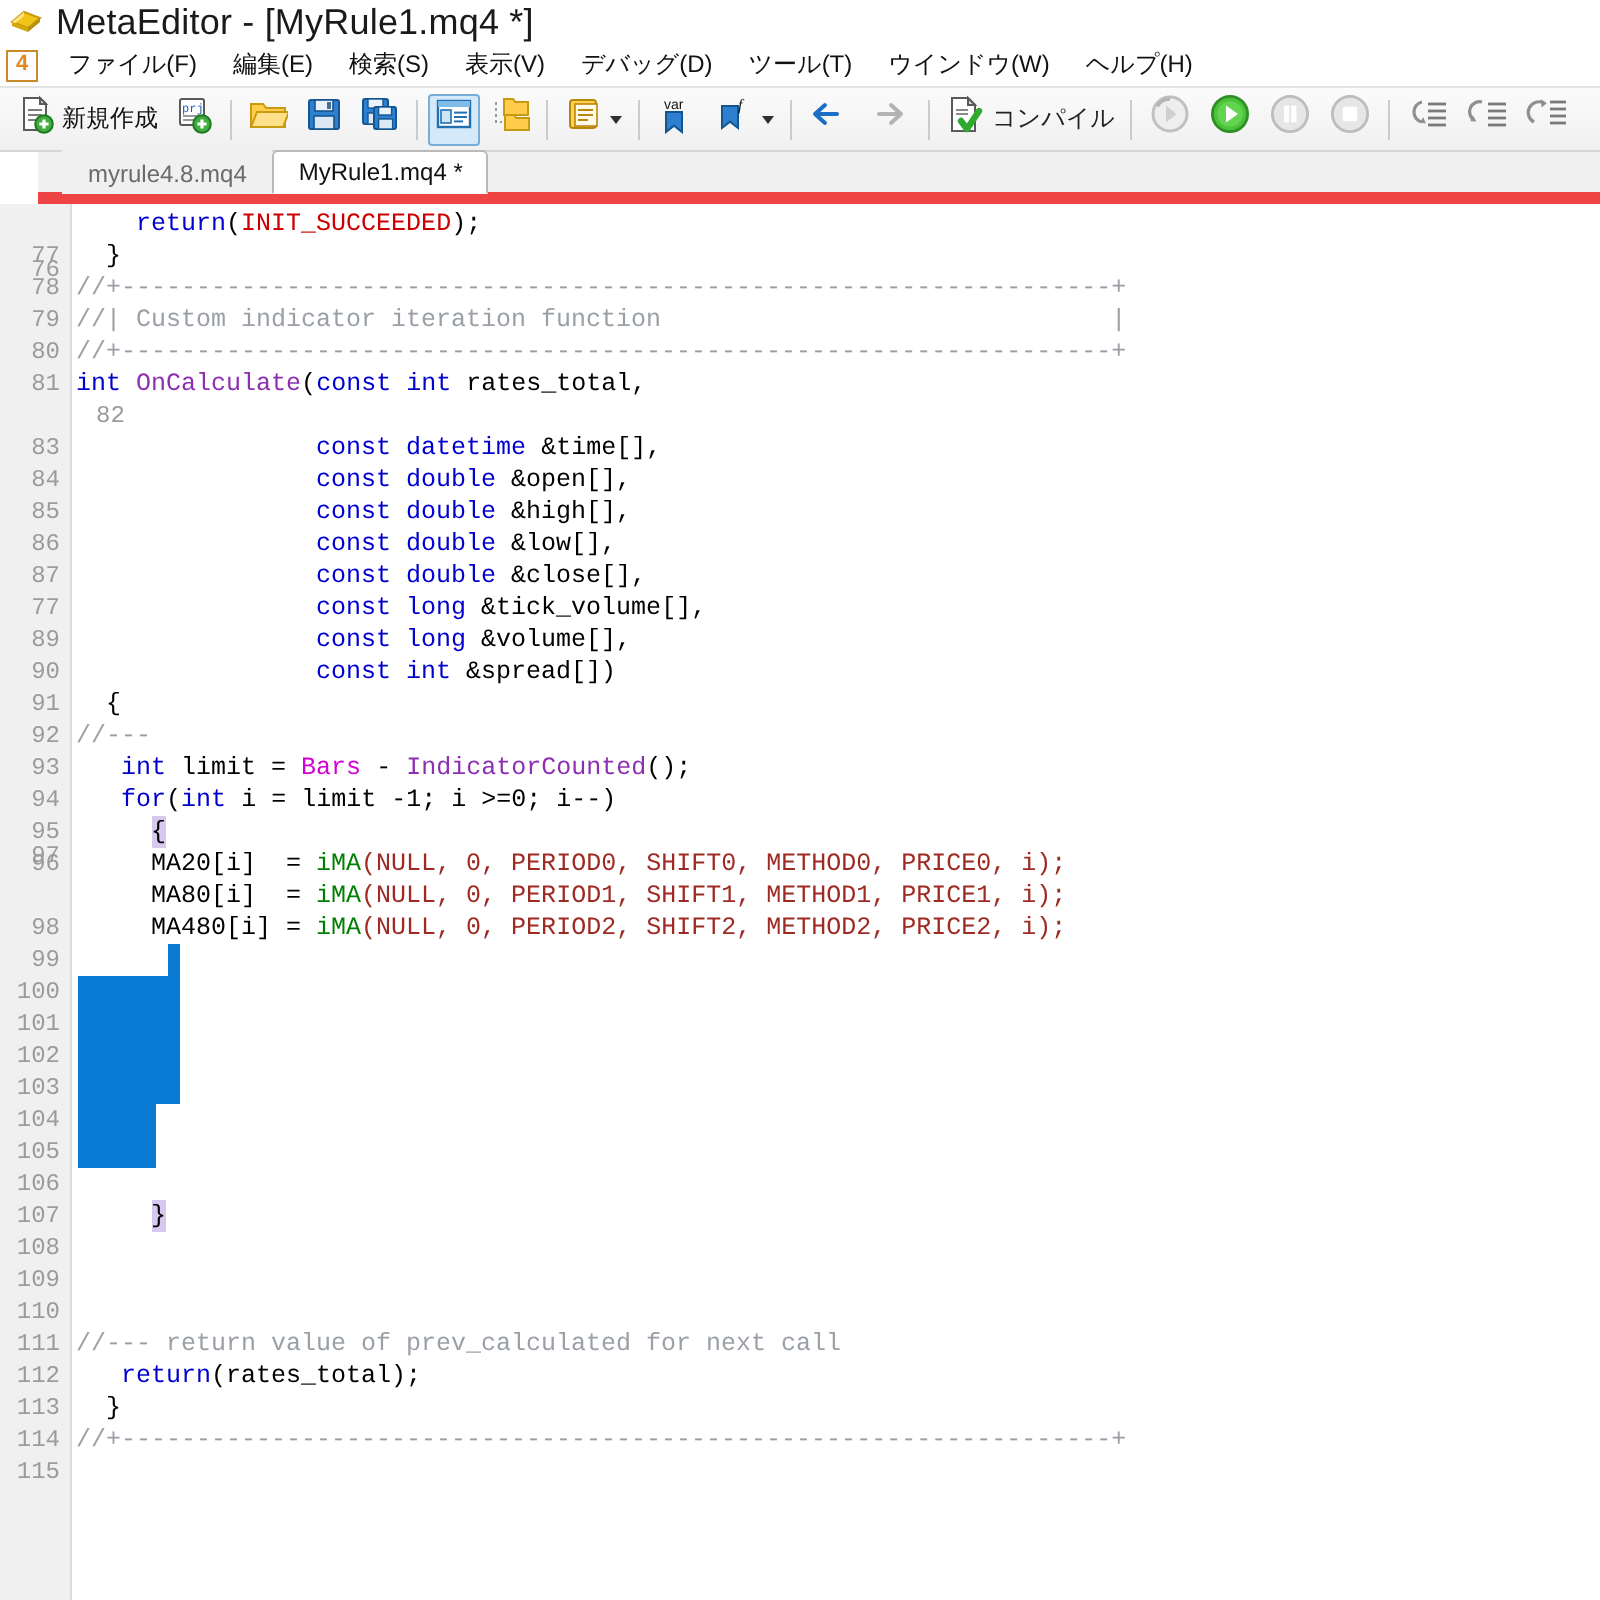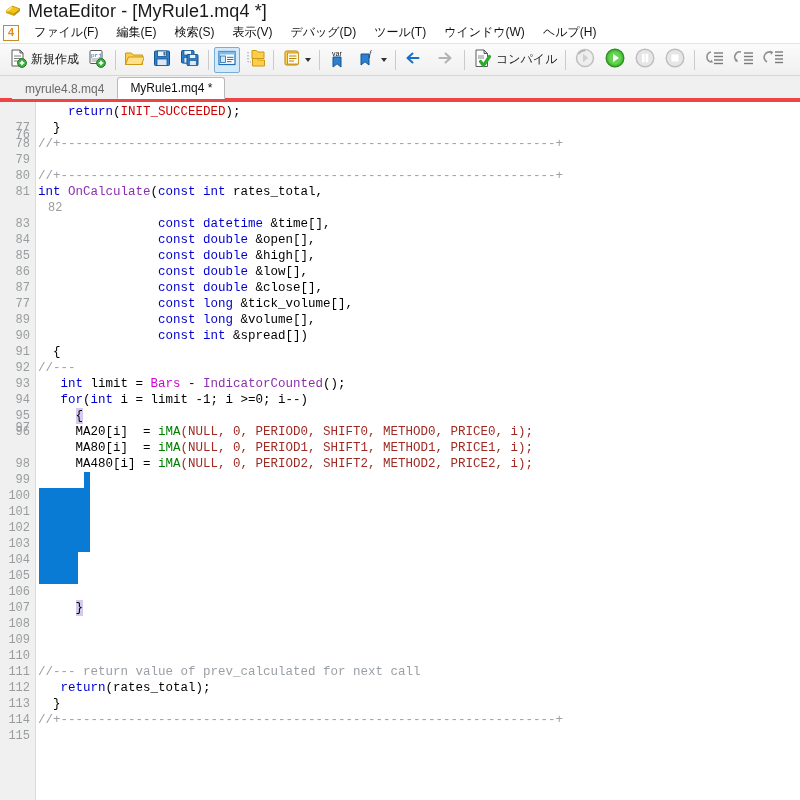--- a/index.html
+++ b/index.html
@@ -53,21 +53,21 @@
     width:0;height:0;border-left:3.5px solid transparent;border-right:3.5px solid transparent;
     border-top:4px solid #303030; margin-left:3px;
   }
 
   
   .ic{ position:relative; display:block; }
 
   
   .tabstrip{
     height:26px; flex:0 0 26px; display:flex; align-items:flex-end;
-    background:#f0f0f0; padding-left:12px; border-bottom:4px solid #ef4444;
+    background:#f0f0f0; padding-left:12px; border-bottom:6px solid #ef4444;margin-left:19px;
   }
   .tab{
     height:22px; display:flex; align-items:center; padding:0 12px;
     font-size:12px; color:#6b6b6b; background:#f0f0f0;
     border:1px solid transparent; border-bottom:none; cursor:default;
     position:relative; top:1px;
   }
   .tab.active{
     background:#ffffff; color:#111;
     border:1px solid #b9b9b9; border-bottom:1px solid #ffffff;
@@ -400,20 +400,21 @@
         <div class="selblock" style="left: 39px; top: 450px; width: 39px; height: 32px;"></div>
         <div class="brkt" style="left: 75.5px; top: 306px; width: 7.5px; height: 16px;"></div>
         <div class="brkt" style="left: 75.5px; top: 498px; width: 7.5px; height: 16px;"></div>
         <div class="ln" style="top: 17px; margin-top: 8px;">76</div>
         <div class="code" style="top: 2px;"><span class="pl">    </span><span class="k">return</span><span class="pl">(</span><span class="cst">INIT_SUCCEEDED</span><span class="pl">);</span></div>
         <div class="ln" style="top: 18px;">77</div>
         <div class="code" style="top: 18px;"><span class="pl">  }</span></div>
         <div class="ln" style="top: 34px;">78</div>
         <div class="code" style="top: 34px;"><span class="cm">//+------------------------------------------------------------------+</span></div>
         <div class="ln" style="top: 50px;">79</div>
+        <div class="code" style="top: 50px;"><span class="cm">//| Custom indicator iteration function                              |</span></div>
         <div class="ln" style="top: 66px;">80</div>
         <div class="code" style="top: 66px;"><span class="cm">//+------------------------------------------------------------------+</span></div>
         <div class="ln" style="top: 82px;">81</div>
         <div class="code" style="top: 82px;"><span class="k">int</span><span class="pl"> </span><span class="fn">OnCalculate</span><span class="pl">(</span><span class="k">const int</span><span class="pl"> rates_total,</span></div>
         <div class="ln" style="top: 98px; padding-left: 48px;">82</div>
         <div class="ln" style="top: 114px;">83</div>
         <div class="code" style="top: 114px;"><span class="pl">                </span><span class="k">const datetime</span><span class="pl"> &amp;time[],</span></div>
         <div class="ln" style="top: 130px;">84</div>
         <div class="code" style="top: 130px;"><span class="pl">                </span><span class="k">const double</span><span class="pl"> &amp;open[],</span></div>
         <div class="ln" style="top: 146px;">85</div>

